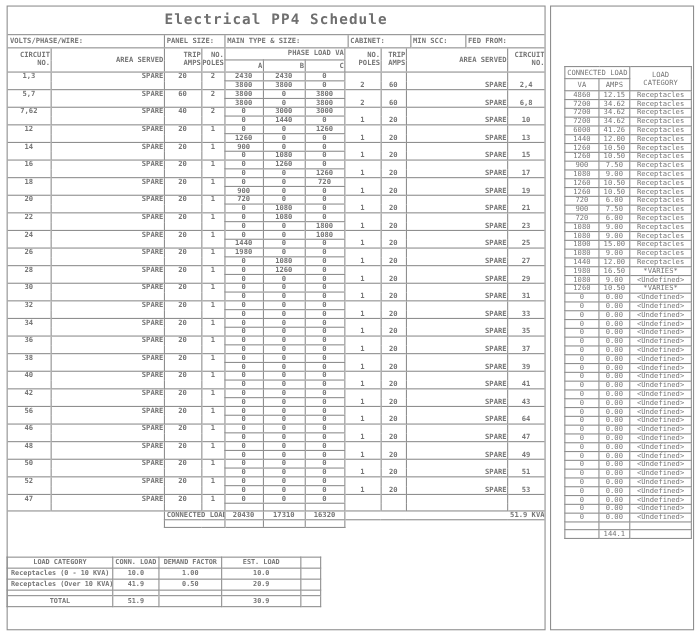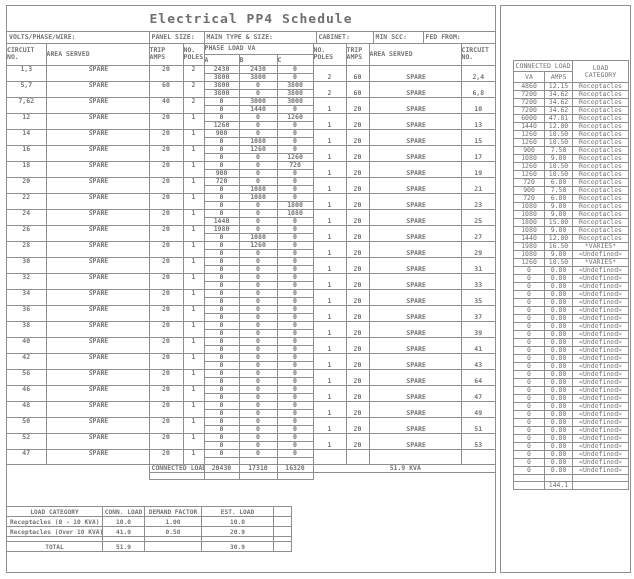--- a/index.html
+++ b/index.html
@@ -17,26 +17,26 @@
   
   .info { width:488px; }
   .info td { height:11px; border-bottom:1px solid var(--ln); border-left:1px solid var(--ln); padding-left:2px;margin-top:45px; }
   .info td.nl { border-left:0; }
   
   .main { width:488px; }
   .main td { height:7px; }
   .main td.bl { border-left:1px solid var(--ln); }
   .main td.bb { border-bottom:1px solid var(--ln); }
   .main td.br { border-right:1px solid var(--ln); }
-  .main thead td { text-align:left; border-left:1px solid var(--ln); border-bottom:1px solid var(--ln); height:11px; }
+  .main thead td { text-align:right; border-left:1px solid var(--ln); border-bottom:1px solid var(--ln); height:11px; }
   .main thead td.nl { border-left:0; }
   .main tbody tr { height:7px; }
   .main tbody tr.grp > td { border-top:1px solid var(--ln); }
   .c { text-align:center; }
-  .area { text-align:center; padding-left:2px; }
+  .area { text-align:right; padding-left:2px; }
   .vt { vertical-align:top; }
   .vb { vertical-align:bottom; }
   .pre { white-space:pre-line; line-height:7px; }
   
   .sum { position:absolute; left:-1px; top:500px; width:286px; font-size:6.2px; }
   .sum td { height:10px; border:1px solid var(--ln); text-align:center; }
   .sum tr.sp td { border-top:0; border-bottom:0; height:5px; }
   .sum td.area { text-align:left; padding-left:3px; }
   
   .rp { position:absolute; left:12px; top:54px; width:116px; border:1px solid var(--ln); }
@@ -665,21 +665,21 @@
             <td>34.62</td>
             <td>Receptacles</td>
           </tr>
           <tr>
             <td>7200</td>
             <td>34.62</td>
             <td>Receptacles</td>
           </tr>
           <tr>
             <td>6000</td>
-            <td>47.81</td>
+            <td>41.26</td>
             <td>Receptacles</td>
           </tr>
           <tr>
             <td>1440</td>
             <td>12.00</td>
             <td>Receptacles</td>
           </tr>
           <tr>
             <td>1260</td>
             <td>10.50</td>

